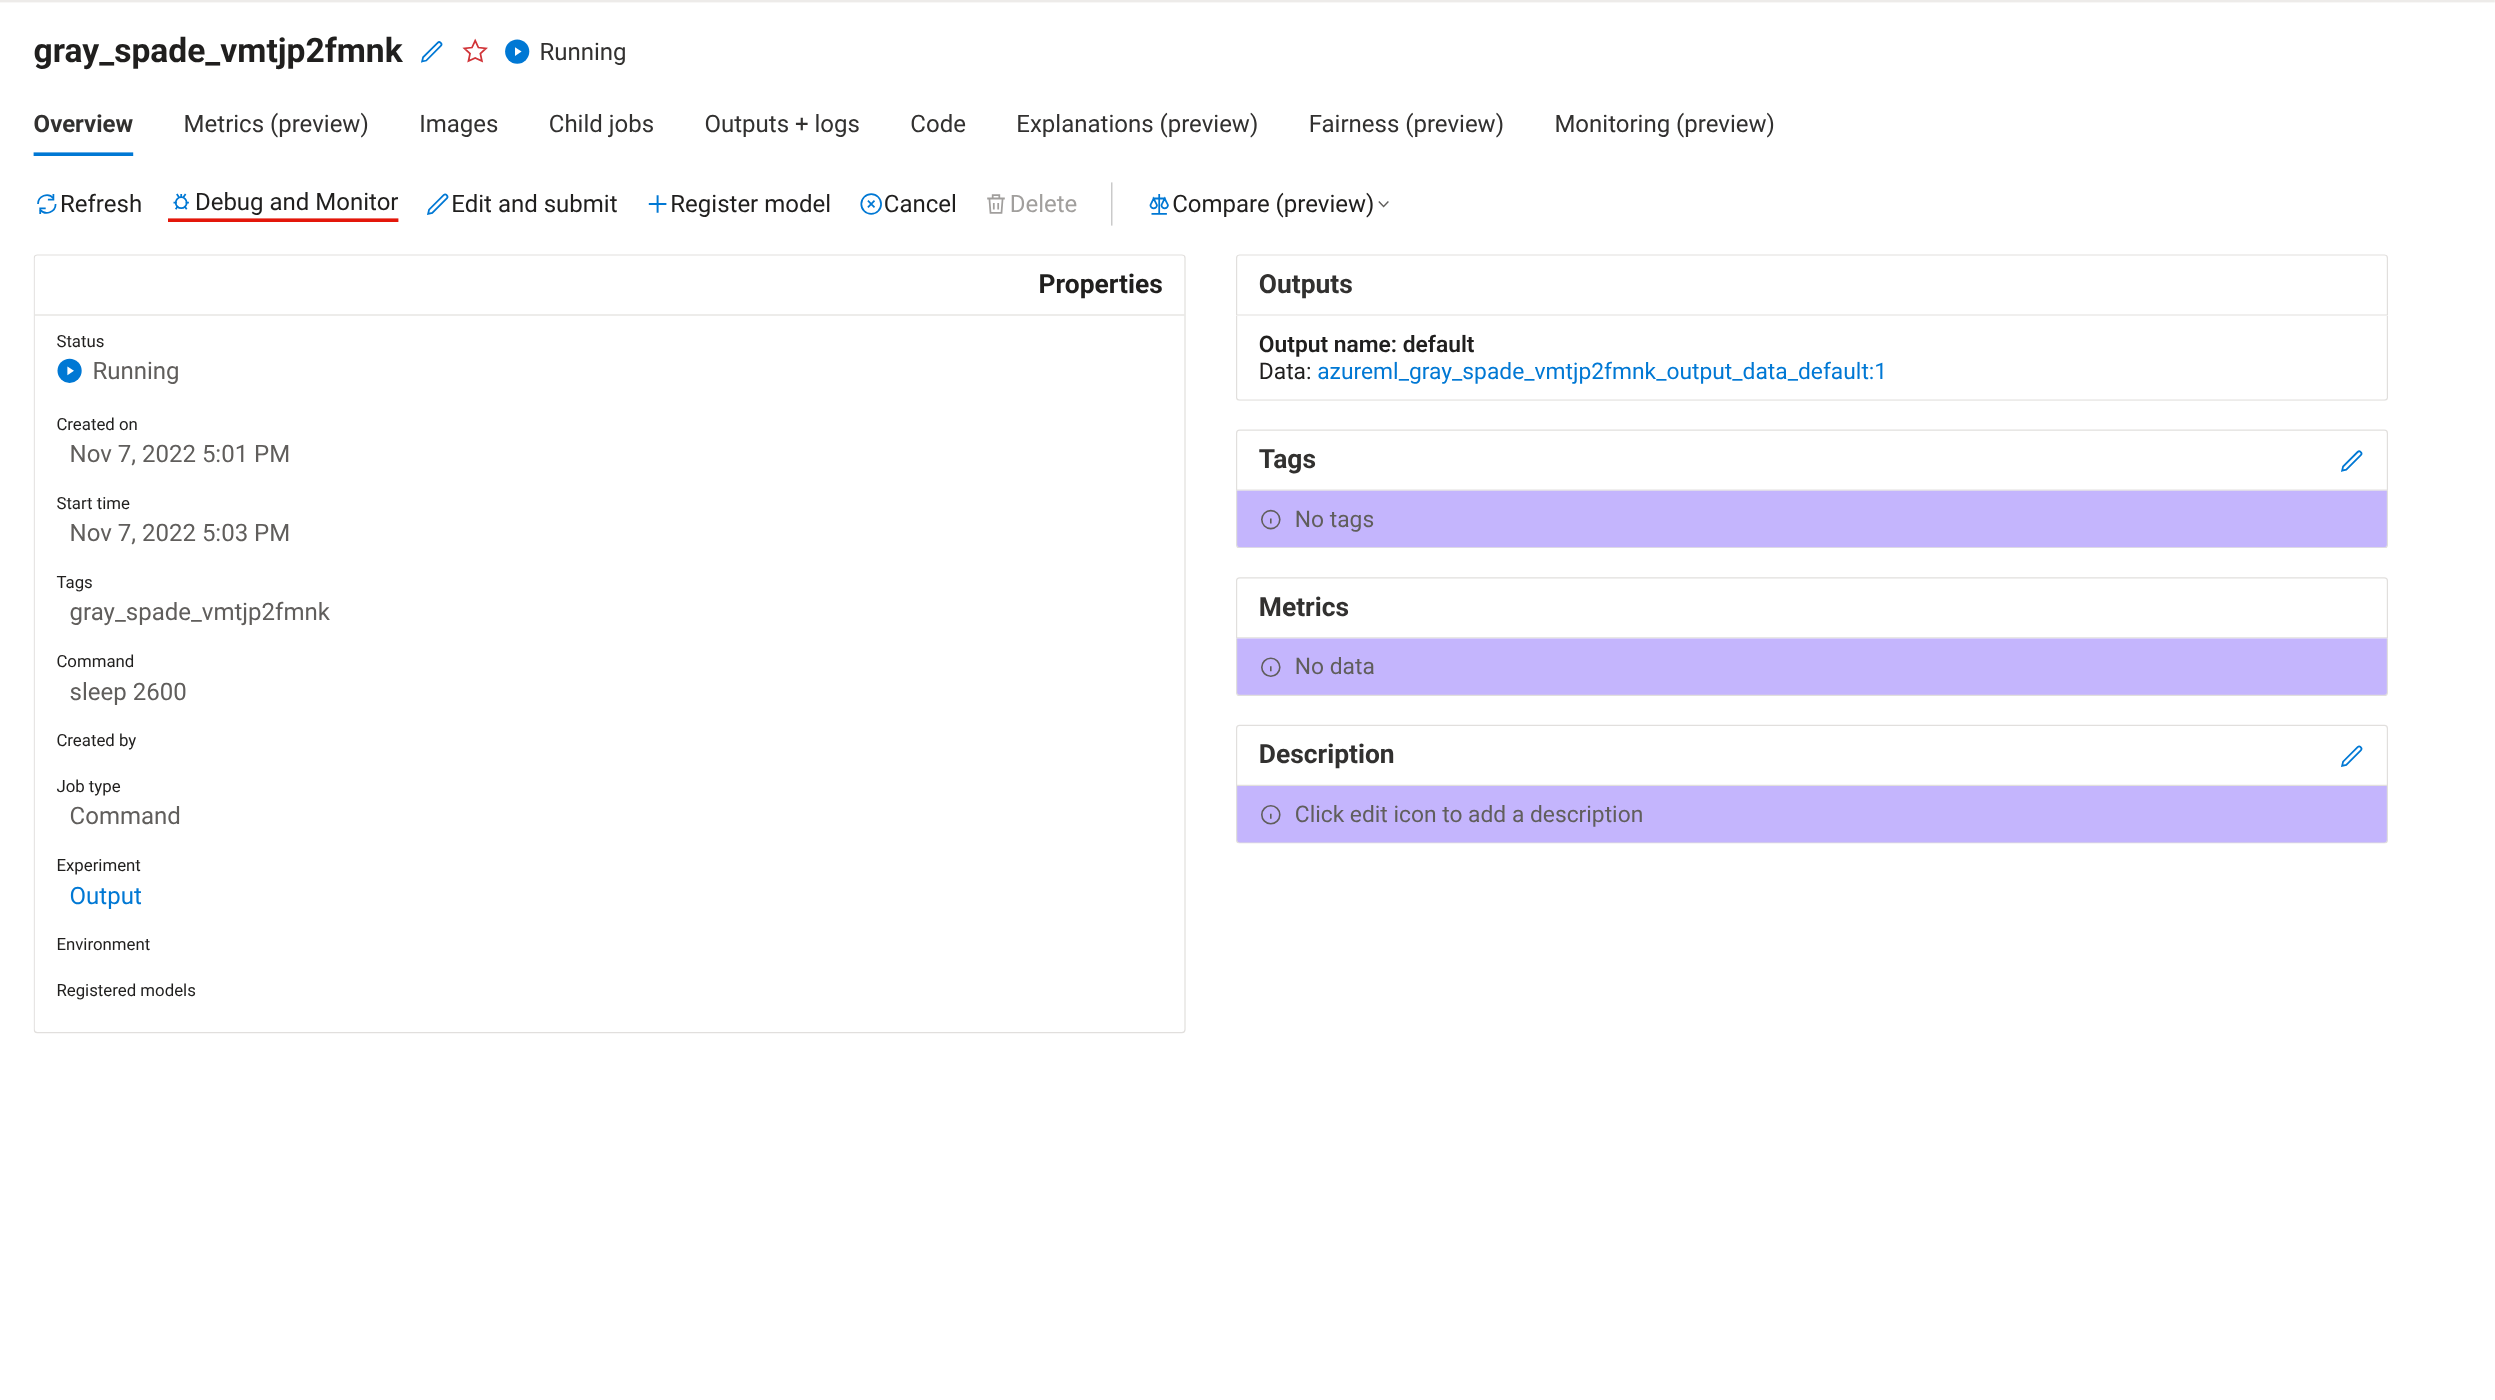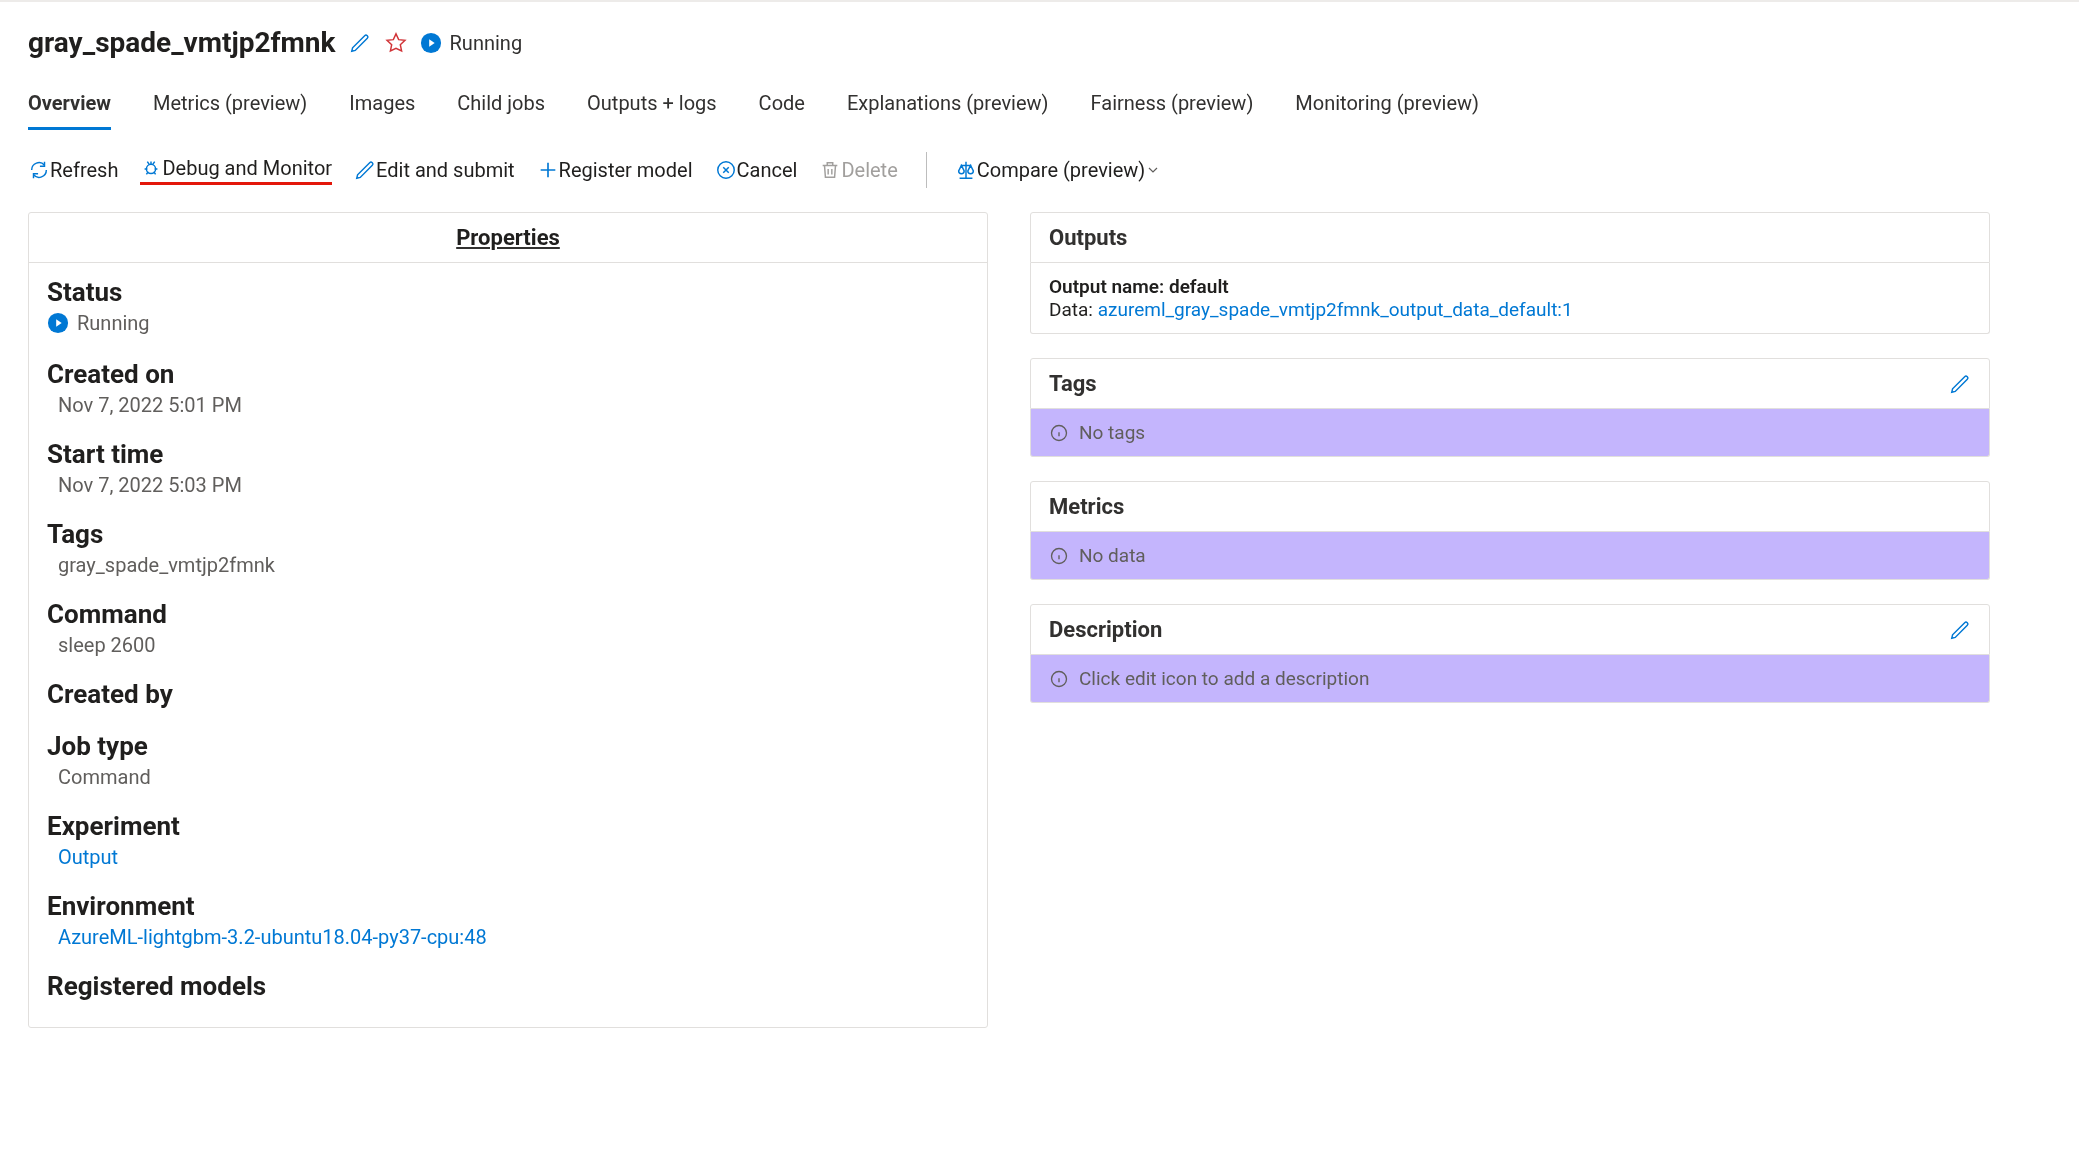--- a/index.html
+++ b/index.html
@@ -103,39 +103,38 @@
     padding-top: 4px;
   }
   .card {
     border: 1px solid #e1dfdd;
     border-radius: 3px;
     background: #fff;
   }
   .card-header {
     display: flex;
     align-items: center;
-    justify-content: center;
+    justify-content: flex-end;
     padding: 12px 18px;
     border-bottom: 1px solid #e1dfdd;
-    text-decoration: underline;
   }
   .card-header h2 {
     font-size: 22px;
     font-weight: 700;
     color: #201f1e;
   }
   .card-body {
     padding: 14px 18px 4px 18px;
   }
   .prop {
     margin-bottom: 22px;
   }
   .prop-label {
-    font-size: 26px;
-    font-weight: 700;
+    font-size: 14px;
+    font-weight: 400;
     color: #201f1e;
     margin-bottom: 4px;
   }
   .prop-value {
     font-size: 20px;
     color: #605e5c;
     margin-left: 11px;
   }
   .prop-value.link { color: #0078d4; cursor: pointer; }
   .status-inline {
@@ -310,21 +309,20 @@
           <div class="prop">
             <div class="prop-label">Job type</div>
             <div class="prop-value">Command</div>
           </div>
           <div class="prop">
             <div class="prop-label">Experiment</div>
             <div class="prop-value link">Output</div>
           </div>
           <div class="prop">
             <div class="prop-label">Environment</div>
-            <div class="prop-value link">AzureML-lightgbm-3.2-ubuntu18.04-py37-cpu:48</div>
           </div>
           <div class="prop">
             <div class="prop-label">Registered models</div>
           </div>
         </div>
       </div>
 
       <div>
 
         <div class="mini-card">

